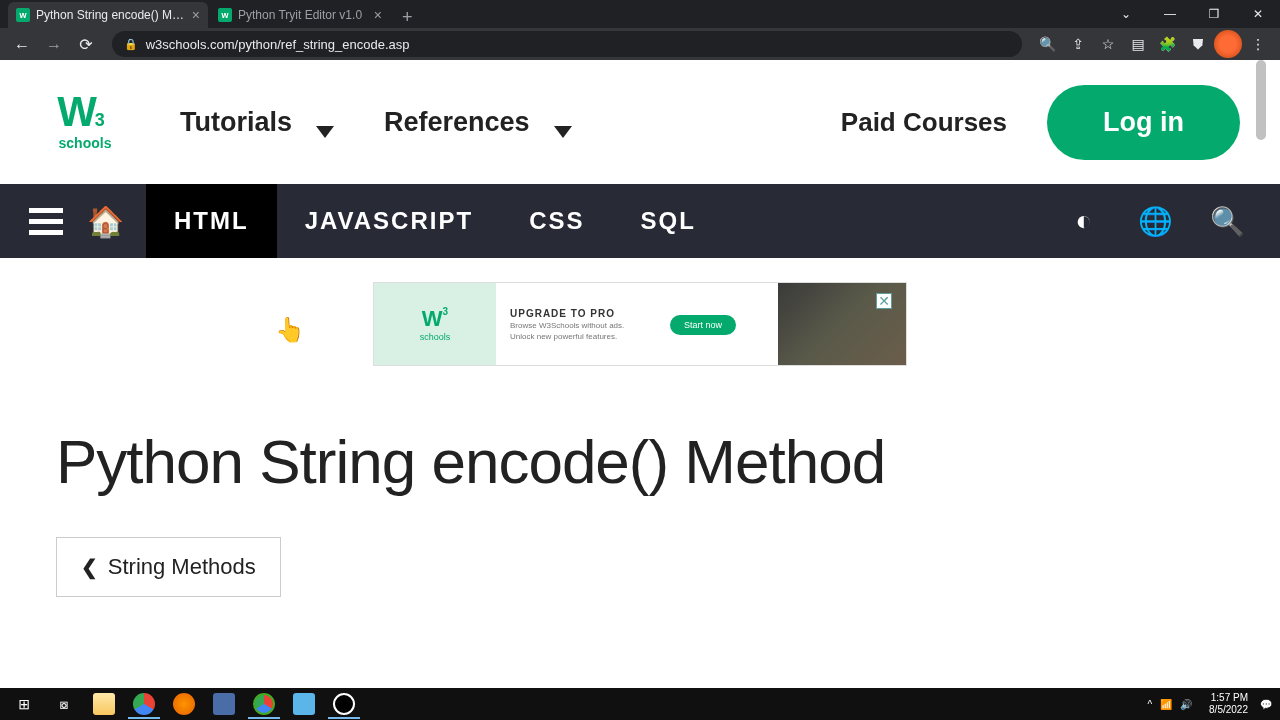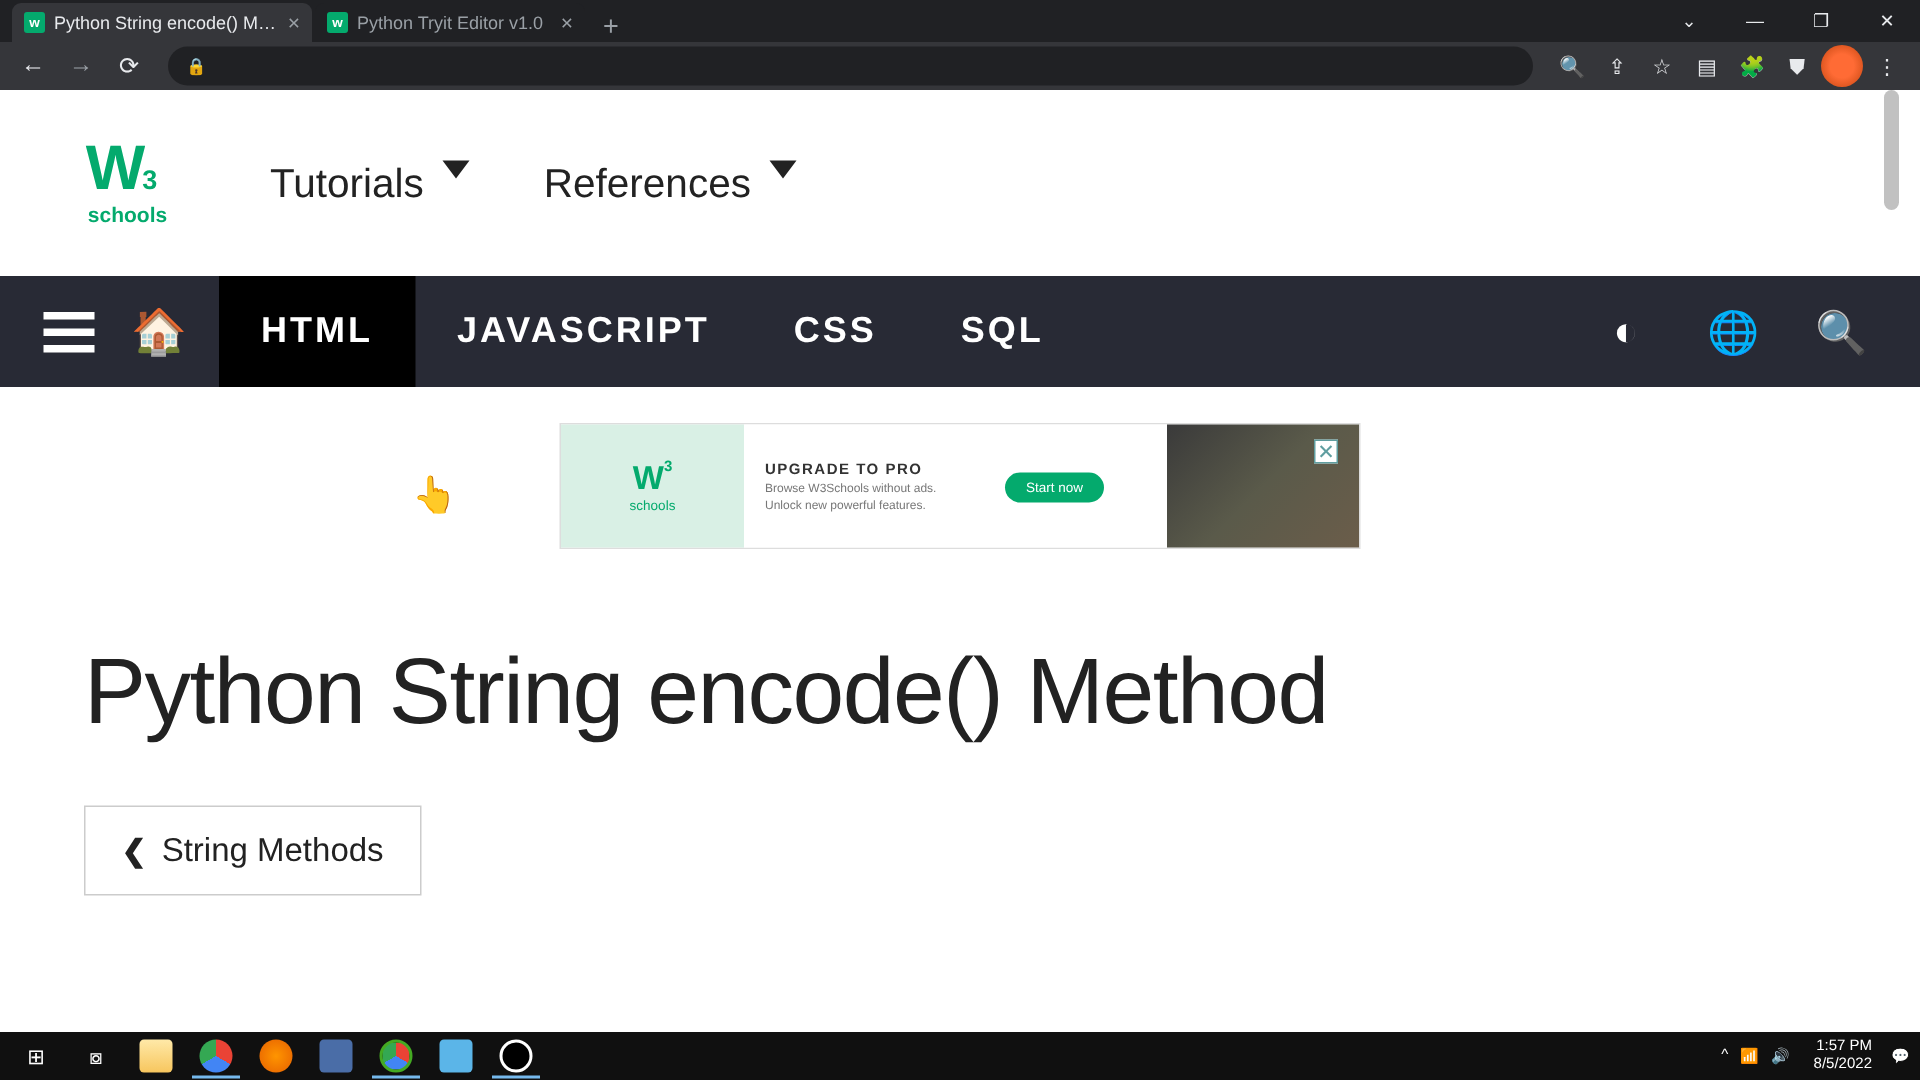--- a/index.html
+++ b/index.html
@@ -30,21 +30,21 @@
   .page { position: relative; height: 598px; overflow: hidden; }
   .page-scroll { position: absolute; top: 0; right: 14px; width: 10px; height: 580px; }
   .scrollbar-thumb { background: #c1c1c1; width: 100%; height: 80px; border-radius: 5px; }
 
   .top-header { display: flex; align-items: center; padding: 20px 40px; height: 124px; }
   .logo { width: 90px; display: flex; flex-direction: column; align-items: center; }
   .logo-w { font-size: 42px; font-weight: 900; color: #04aa6d; line-height: 0.9; letter-spacing: -2px; }
   .logo-3 { font-size: 18px; font-weight: 900; color: #04aa6d; align-self: flex-end; margin-top: -6px; margin-right: 8px; }
   .logo-text { font-size: 14px; color: #04aa6d; font-weight: 600; margin-top: 4px; }
   .top-menu { display: flex; gap: 50px; margin-left: 50px; }
-  .top-menu-item { font-size: 27px; font-weight: 400; color: #222; cursor: pointer; display: flex; align-items: flex-start; gap: 12px; }
+  .top-menu-item { font-size: 27px; font-weight: 700; color: #222; cursor: pointer; display: flex; align-items: flex-end; gap: 24px; }
   .caret-down { width: 0; height: 0; border-left: 9px solid transparent; border-right: 9px solid transparent; border-top: 12px solid #222; display: inline-block; }
   .top-right { margin-left: auto; display: flex; align-items: center; gap: 40px; }
   .paid-courses { font-size: 26px; font-weight: 700; color: #222; cursor: pointer; }
   .login-btn { background: #04aa6d; color: #fff; font-size: 27px; font-weight: 700; padding: 22px 56px; border-radius: 40px; cursor: pointer; border: none; }
 
   .nav-bar { background: #282a35; height: 74px; display: flex; align-items: center; padding: 0 16px; }
   .nav-icon-btn { width: 60px; height: 74px; display: flex; align-items: center; justify-content: center; color: #fff; font-size: 30px; cursor: pointer; }
   .hamburger { display: flex; flex-direction: column; gap: 6px; }
   .hamburger span { width: 34px; height: 5px; background: #fff; }
   .nav-items { display: flex; height: 100%; margin-left: 10px; }
@@ -102,20 +102,21 @@
     <div>✕</div>
   </div>
 </div>
 
 <div class="browser-toolbar">
   <div class="nav-btn enabled">←</div>
   <div class="nav-btn">→</div>
   <div class="nav-btn enabled">⟳</div>
   <div class="url-bar">
     <span class="lock">🔒</span>
+    <span>w3schools.com/python/ref_string_encode.asp</span>
   </div>
   <div class="toolbar-icons">
     <div>🔍</div>
     <div>⇪</div>
     <div>☆</div>
     <div>▤</div>
     <div>🧩</div>
     <div>⛊</div>
     <div>
         <div class="avatar"></div>
@@ -137,20 +138,24 @@
     <div class="top-menu">
       <div class="top-menu-item">
         <span>Tutorials</span>
         <span class="caret-down"></span>
       </div>
       <div class="top-menu-item">
         <span>References</span>
         <span class="caret-down"></span>
       </div>
     </div>
+    <div class="top-right">
+      <div class="paid-courses">Paid Courses</div>
+      <button class="login-btn">Log in</button>
+    </div>
   </div>
 
   <div class="nav-bar">
     <div class="nav-icon-btn">
       <div class="hamburger">
           <span></span>
           <span></span>
           <span></span>
         </div>
     </div>

